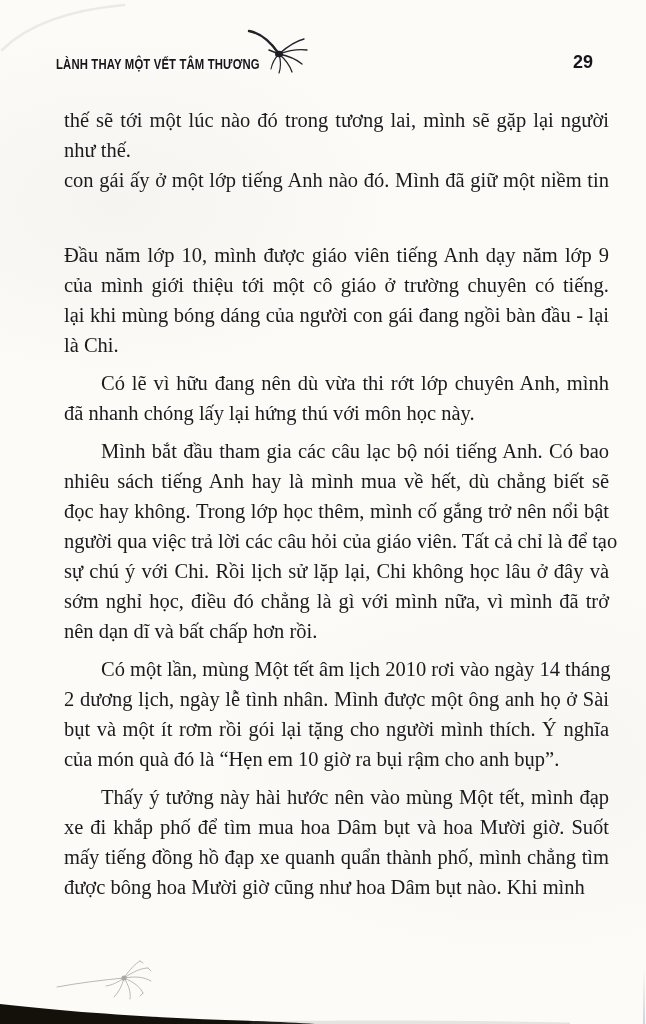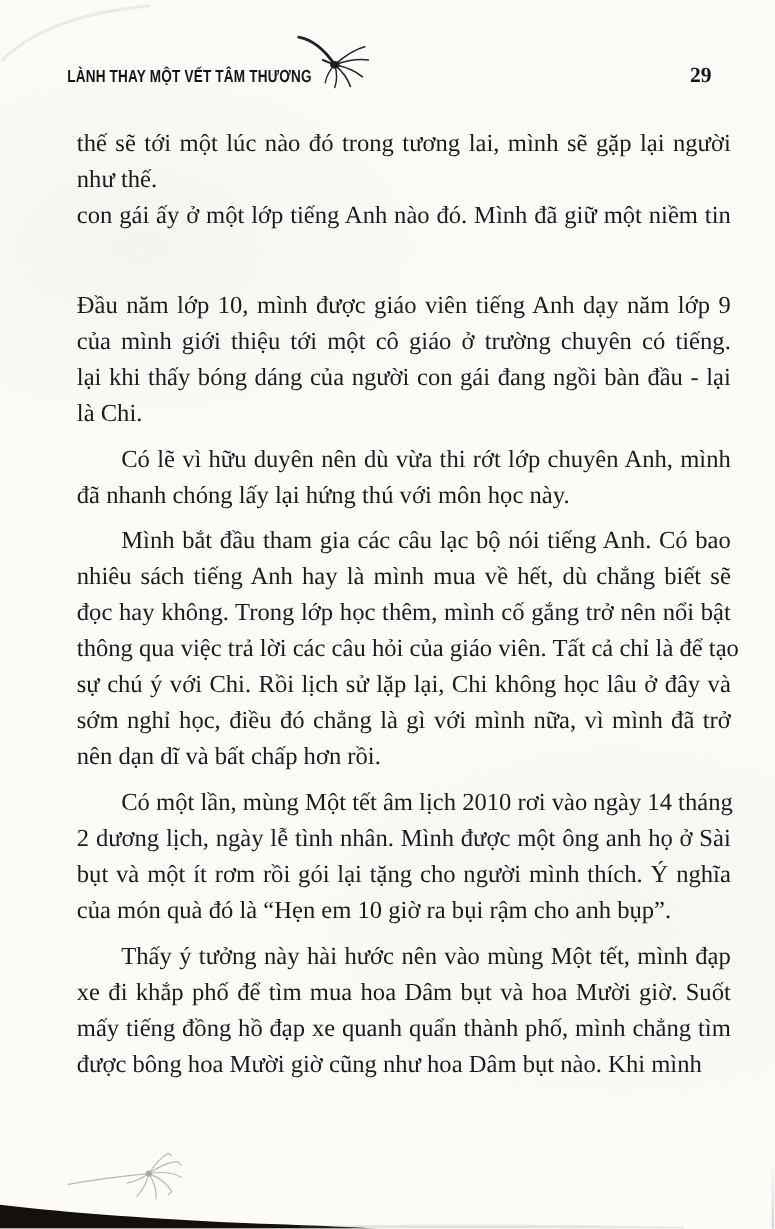--- a/index.html
+++ b/index.html
@@ -28,21 +28,21 @@
     color: #15151b;
     white-space: nowrap;
     transform: scaleX(0.78);
     transform-origin: 0 50%;
   }
 
   .page-number {
     position: absolute;
     right: 53px;
     top: 52px;
-    font-family: Liberation Serif, serif;
+    font-family: Liberation Sans, sans-serif;
     font-weight: 700;
     font-size: 18px;
     color: #15151b;
     margin-left: 48px;
   }
 
   .ornament-top { position: absolute; left: 245px; top: 26px; }
   .ornament-bottom { position: absolute; left: 54px; top: 957px; opacity: 0.75; }
   .corner-curl { position: absolute; left: 0; top: 0; }
 
@@ -110,32 +110,32 @@
 
   <div class="body-text">
       <div class="para">
         <div class="line">thế sẽ tới một lúc nào đó trong tương lai, mình sẽ gặp lại người</div>
         <div class="line last">như thế.</div>
         <div class="line">con gái ấy ở một lớp tiếng Anh nào đó. Mình đã giữ một niềm tin</div>
       </div>
       <div class="para section-break">
         <div class="line">Đầu năm lớp 10, mình được giáo viên tiếng Anh dạy năm lớp 9</div>
         <div class="line">của mình giới thiệu tới một cô giáo ở trường chuyên có tiếng.</div>
-        <div class="line">lại khi thấy bóng dáng của người con gái đang ngồi bàn đầu - lại</div>
+        <div class="line">lại khi mùng bóng dáng của người con gái đang ngồi bàn đầu - lại</div>
         <div class="line last">là Chi.</div>
       </div>
       <div class="para">
-        <div class="line indent">Có lẽ vì hữu duyên nên dù vừa thi rớt lớp chuyên Anh, mình</div>
+        <div class="line indent">Có lẽ vì hữu đang nên dù vừa thi rớt lớp chuyên Anh, mình</div>
         <div class="line last">đã nhanh chóng lấy lại hứng thú với môn học này.</div>
       </div>
       <div class="para">
         <div class="line indent">Mình bắt đầu tham gia các câu lạc bộ nói tiếng Anh. Có bao</div>
         <div class="line">nhiêu sách tiếng Anh hay là mình mua về hết, dù chẳng biết sẽ</div>
         <div class="line">đọc hay không. Trong lớp học thêm, mình cố gắng trở nên nổi bật</div>
-        <div class="line">thông qua việc trả lời các câu hỏi của giáo viên. Tất cả chỉ là để tạo</div>
+        <div class="line">người qua việc trả lời các câu hỏi của giáo viên. Tất cả chỉ là để tạo</div>
         <div class="line">sự chú ý với Chi. Rồi lịch sử lặp lại, Chi không học lâu ở đây và</div>
         <div class="line">sớm nghỉ học, điều đó chẳng là gì với mình nữa, vì mình đã trở</div>
         <div class="line last">nên dạn dĩ và bất chấp hơn rồi.</div>
       </div>
       <div class="para">
         <div class="line indent">Có một lần, mùng Một tết âm lịch 2010 rơi vào ngày 14 tháng</div>
         <div class="line">2 dương lịch, ngày lễ tình nhân. Mình được một ông anh họ ở Sài</div>
         <div class="line">bụt và một ít rơm rồi gói lại tặng cho người mình thích. Ý nghĩa</div>
         <div class="line last">của món quà đó là “Hẹn em 10 giờ ra bụi rậm cho anh bụp”.</div>
       </div>

